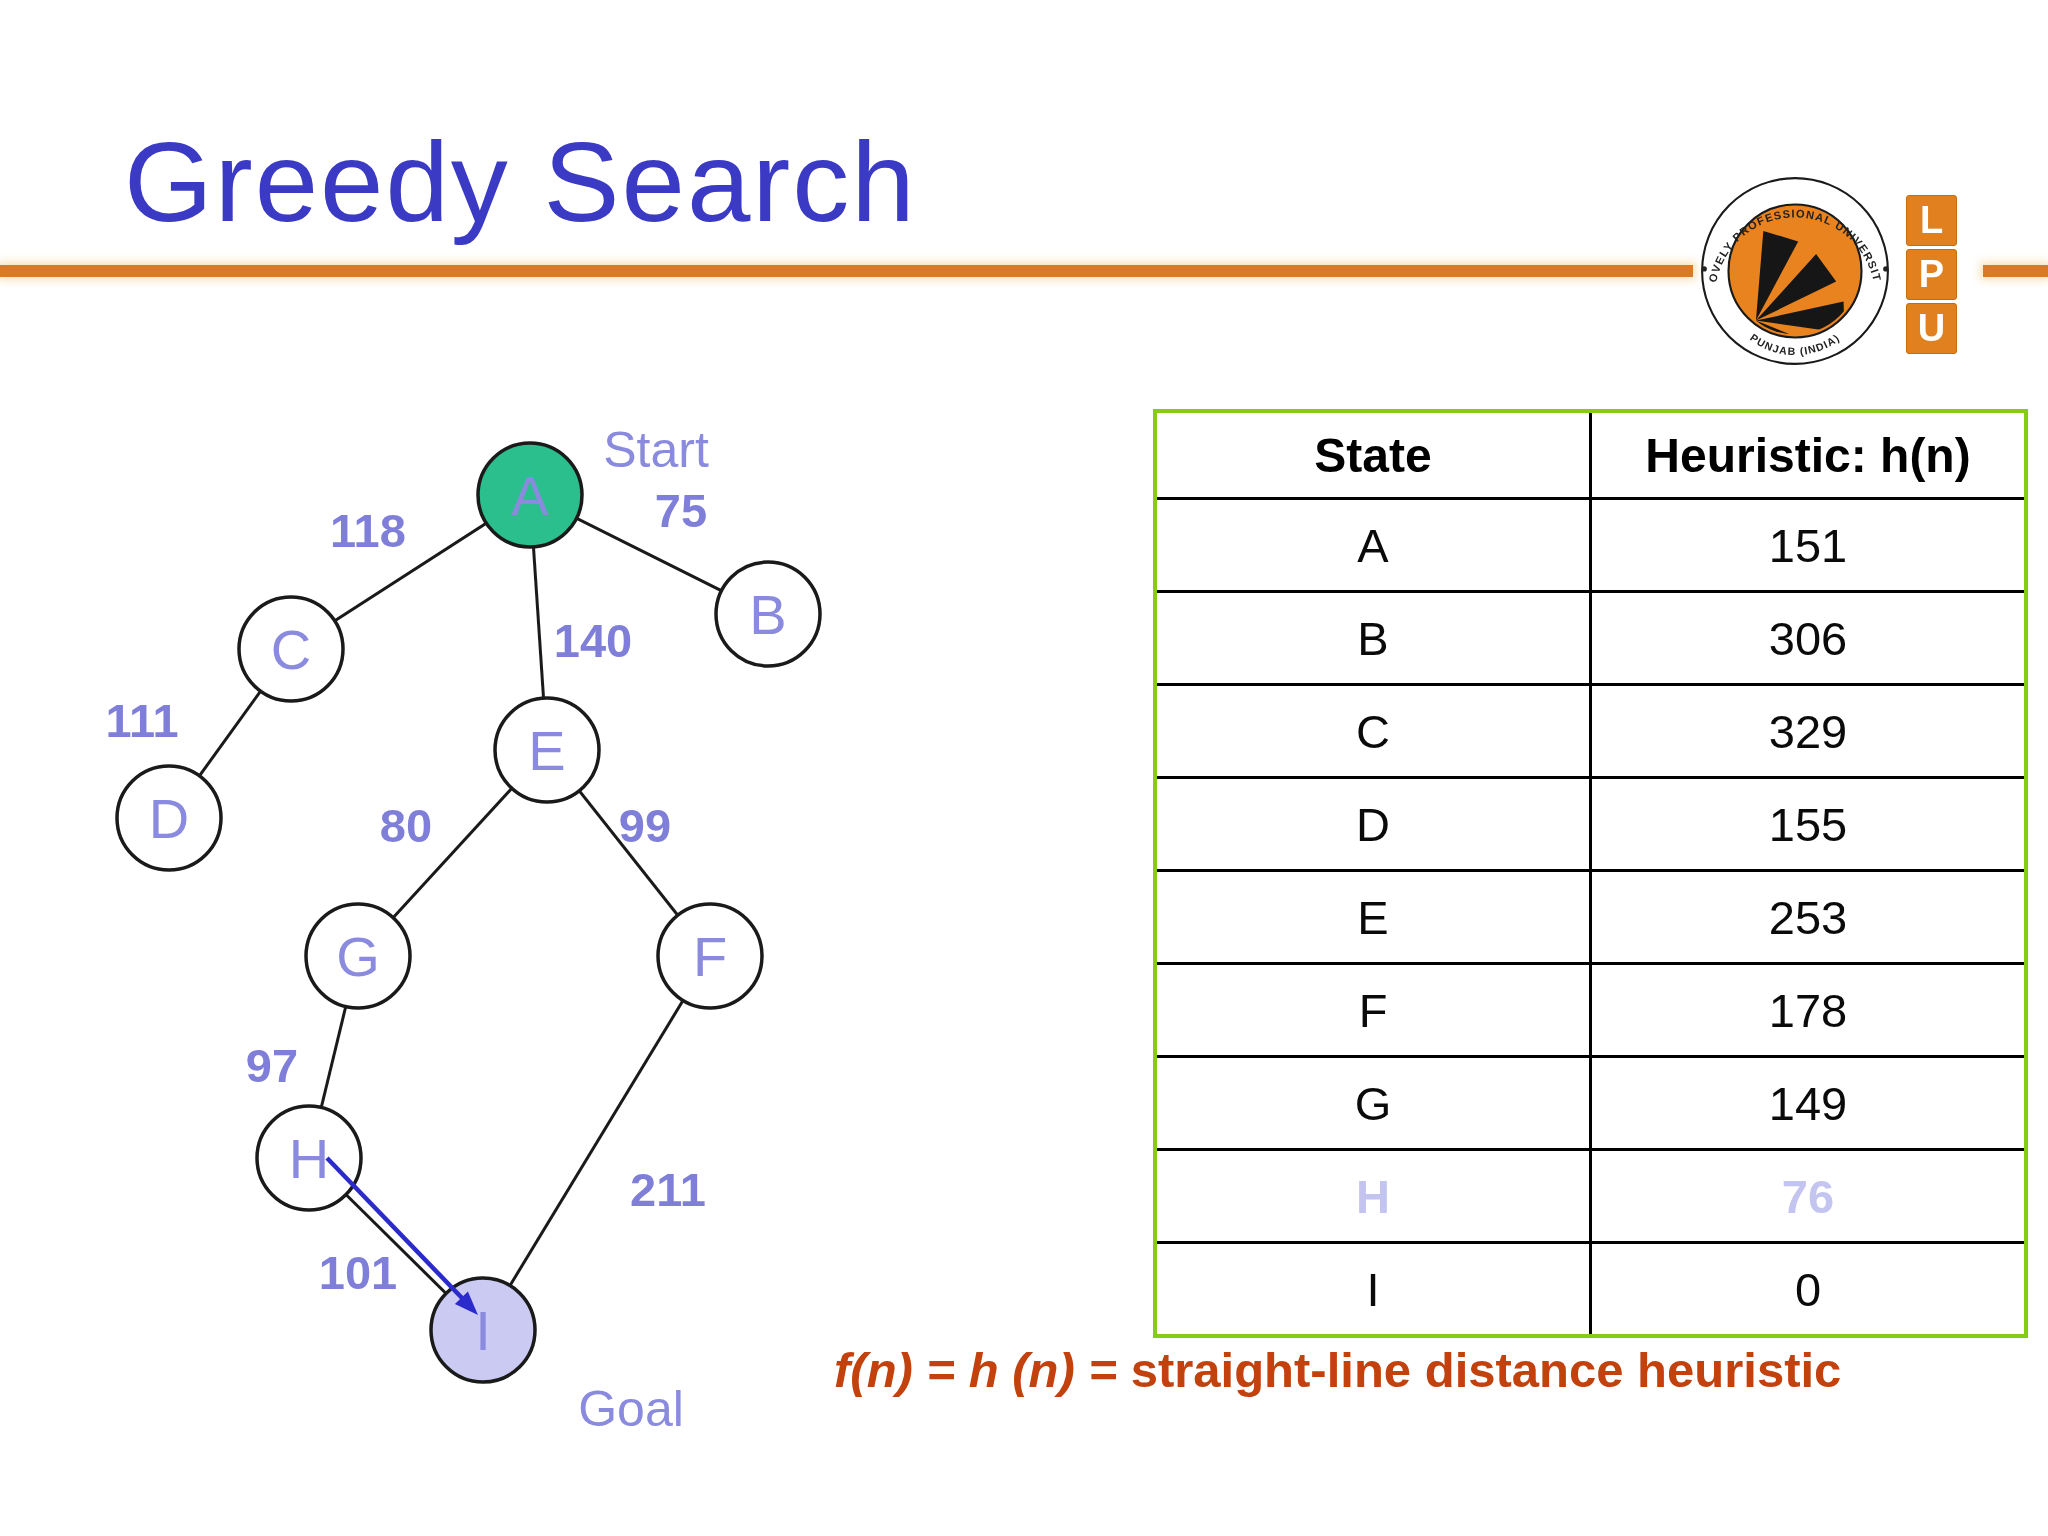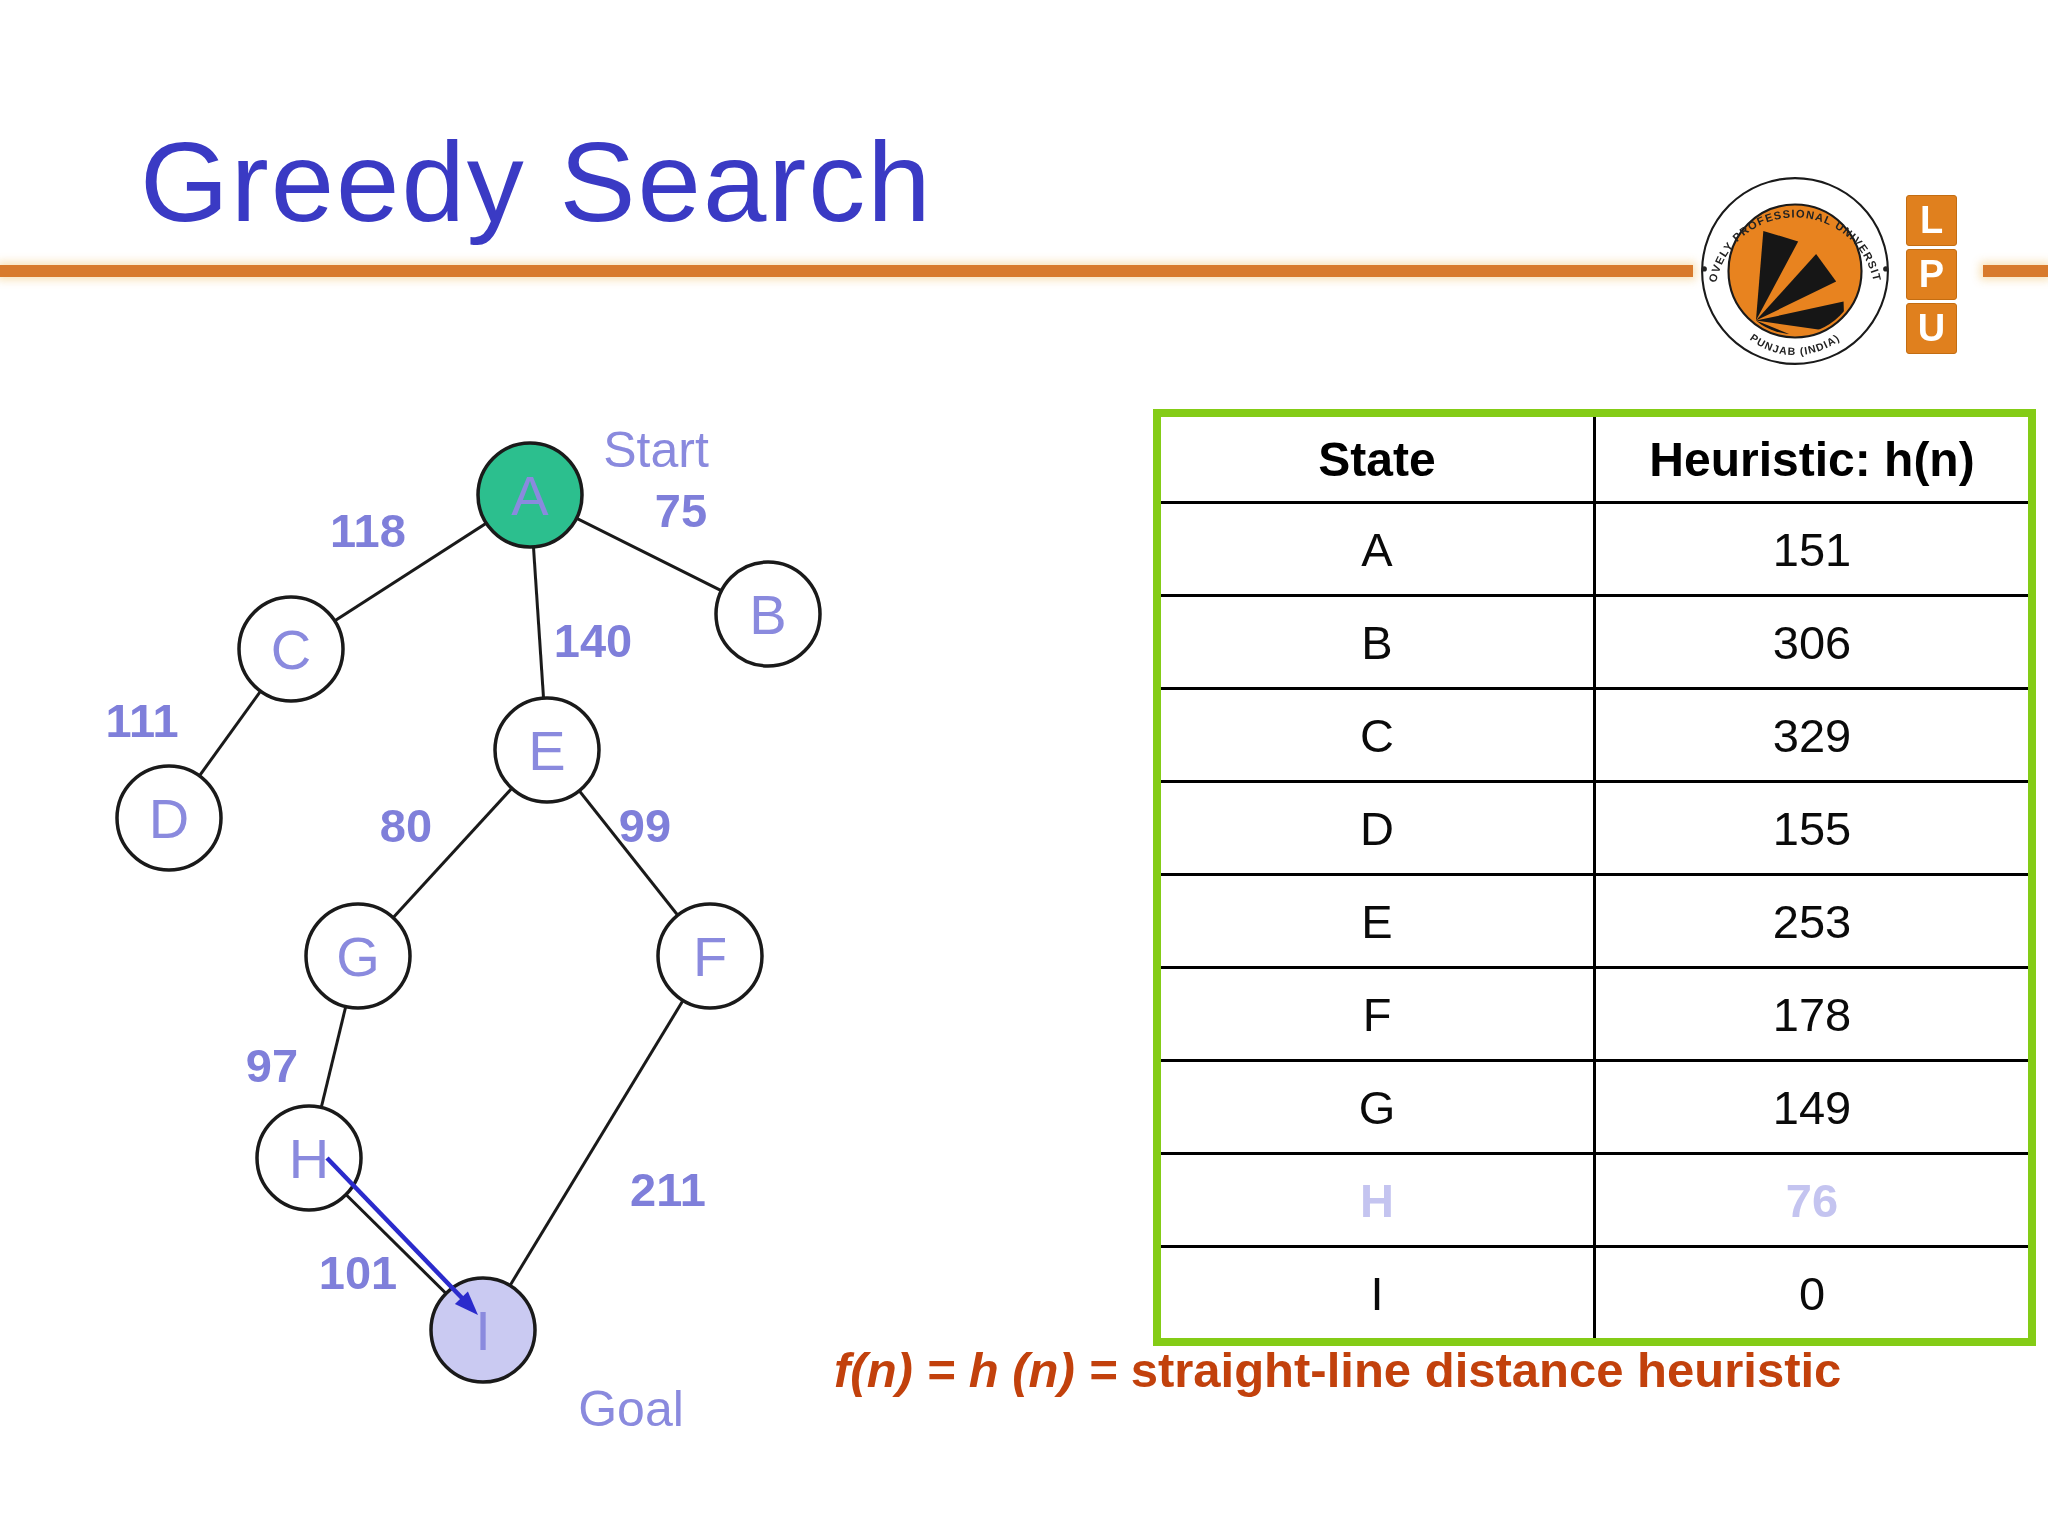--- a/index.html
+++ b/index.html
@@ -1,40 +1,40 @@
 <!DOCTYPE html>
 <html><head>
 <meta charset="utf-8">
 <style>
   html,body{margin:0;padding:0;background:#888;}
   #slide{position:relative;width:2048px;height:1536px;background:#ffffff;overflow:hidden;
          font-family:"Liberation Sans",sans-serif;}
   
-  #title{position:absolute;left:140px;top:116px;font-size:114px;letter-spacing:2px;
+  #title{position:absolute;left:124px;top:116px;font-size:114px;letter-spacing:2px;
          color:#3A3AC4;white-space:nowrap;}
   
   .rule{position:absolute;top:265px;height:12px;background:#D87A2C;
         box-shadow:0 0 9px 3px rgba(247,220,170,.85);}
   #rule-left{left:0;width:1693px;}
   #rule-right{left:1983px;width:65px;}
   
   #logo-svg{position:absolute;left:1700px;top:176px;width:190px;height:190px;}
   #lpu-monogram{position:absolute;left:1906px;top:195px;width:51px;}
   .lpu-sq{width:51px;height:51px;margin-bottom:3px;background:#E0801E;border:1px solid #c36d12;
           box-sizing:border-box;border-radius:3px;color:#fff;font-weight:bold;font-size:38px;
           line-height:48px;text-align:center;}
   
   #graph-svg{position:absolute;left:0;top:0;width:2048px;height:1536px;
              font-family:"Liberation Sans",sans-serif;}
   
   #htable{position:absolute;left:1153px;top:409px;border-collapse:collapse;table-layout:fixed;
           background:#fff;font-family:"Liberation Sans",sans-serif;}
   #htable th,#htable td{border:3px solid #000;text-align:center;vertical-align:middle;
           color:#0a0a0a;overflow:hidden;}
-  #htable{border:8px solid #84cc16;}
+  #htable{border:4px solid #84cc16;}
   #htable th{width:430px;height:82px;font-size:48px;font-weight:bold;color:#000;}
   #htable td{height:88px;font-size:47px;font-weight:normal;}
   #htable tr.hl td{color:#C4C4F0;font-weight:bold;}
   
   #formula{position:absolute;left:834px;top:1342px;font-size:49px;font-weight:bold;
            color:#c2410c;white-space:nowrap;}
   #formula .math{font-style:italic;}
   
   .arc-text{font-size:10.5px;letter-spacing:1.1px;fill:#222;font-weight:bold;}
 </style>

